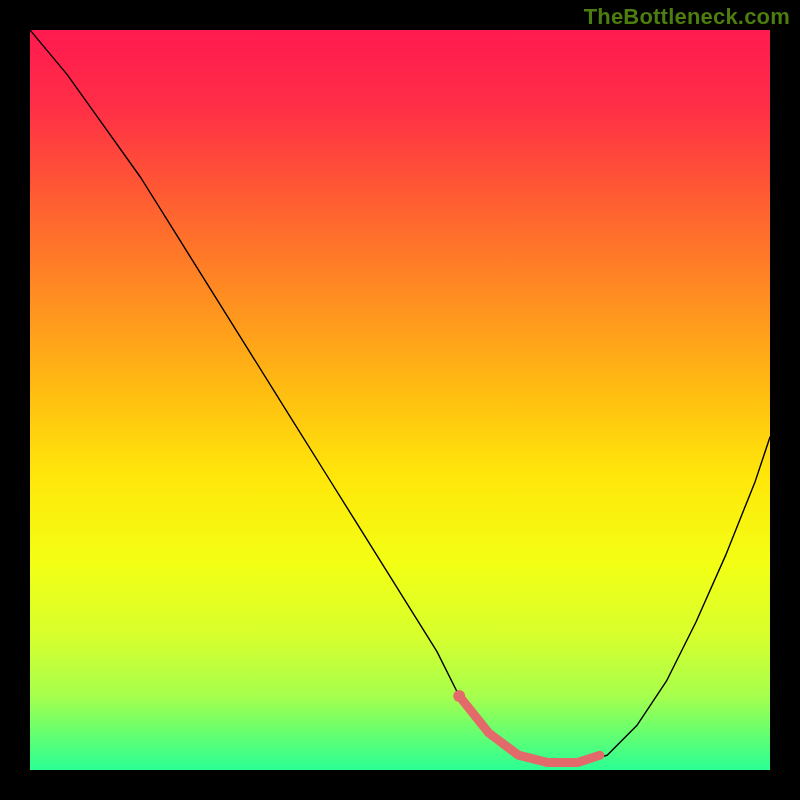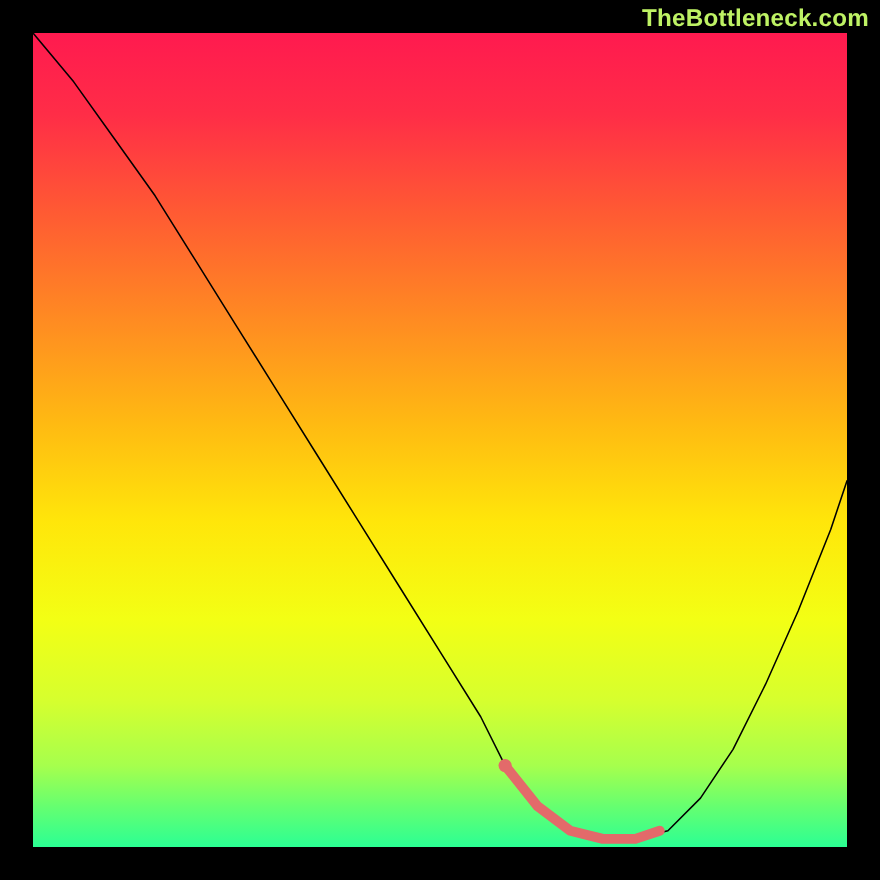--- a/index.html
+++ b/index.html
@@ -24,21 +24,21 @@
     height: 740px;
     overflow: visible;
   }
   .watermark {
     position: absolute;
     top: 4px;
     right: 10px;
     font-family: Arial, Helvetica, sans-serif;
     font-size: 22px;
     font-weight: 600;
-    color: #bef264;
+    color: #4d7c0f;
     letter-spacing: 0.2px;
     user-select: none;
   }
 </style>
 </head>
 <body>
 
 <div class="stage">
 
   <div class="watermark">TheBottleneck.com</div>

